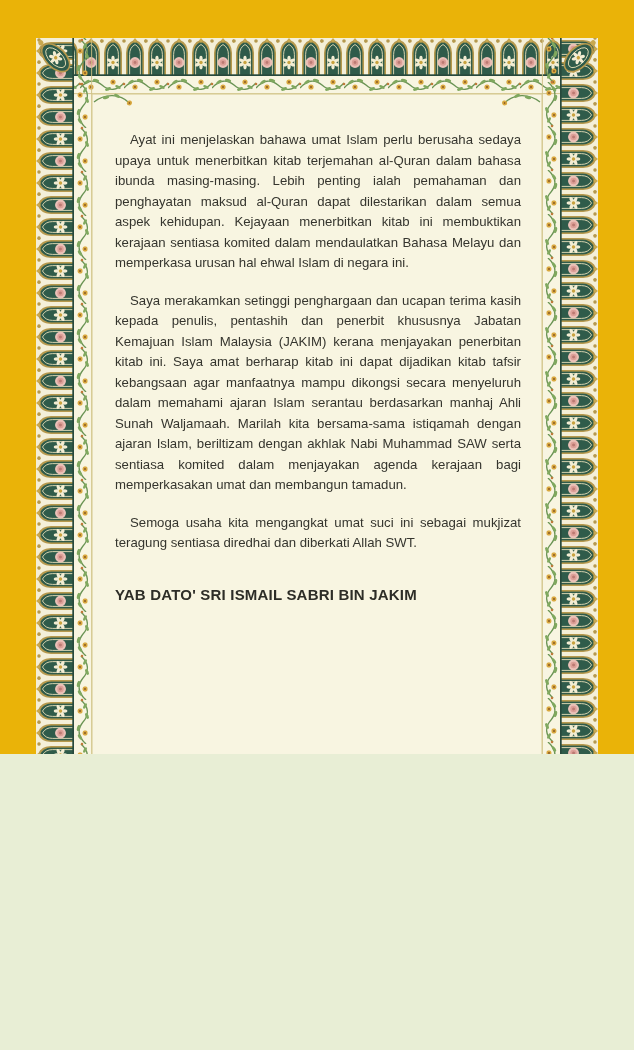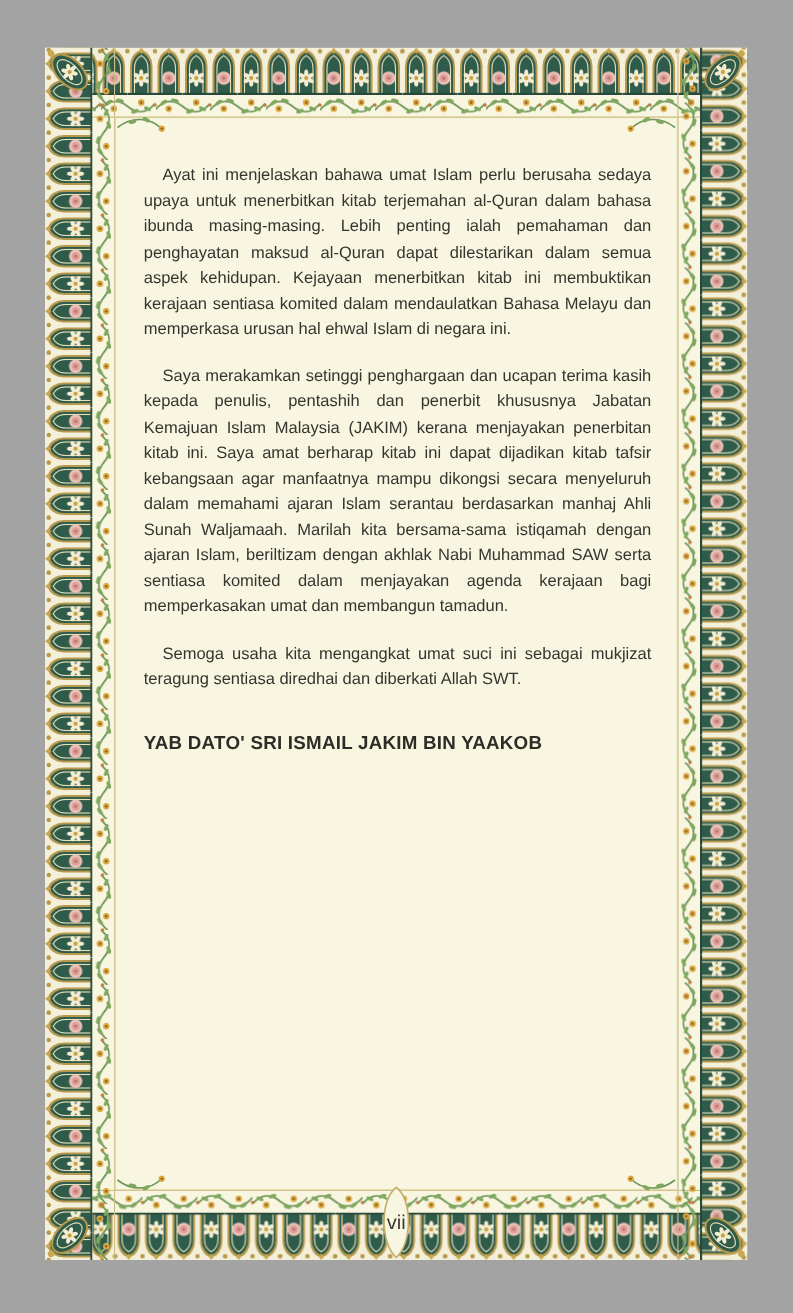--- a/index.html
+++ b/index.html
@@ -1,21 +1,21 @@
 <!DOCTYPE html>
 <html><head>
 <meta charset="utf-8">
 <style>
   html, body { margin: 0; padding: 0; }
   body { background: #e8eed5; }
   .stage {
     position: relative;
     width: 634px;
-    height: 1050px;
-    background: #a3a3a3;
+    height: 754px;
+    background: #eab308;
     overflow: hidden;
     font-family: "Liberation Sans", sans-serif;
   }
   .border-svg {
     position: absolute;
     left: 36px;
     top: 38px;
     display: block;
   }
   .content {
@@ -181,20 +181,20 @@
         <use href="#cornerLeaf"></use>
       </g>
   </svg>
 
   <div class="content">
     <p>Ayat ini menjelaskan bahawa umat Islam perlu berusaha sedaya upaya untuk menerbitkan kitab terjemahan al-Quran dalam bahasa ibunda masing-masing. Lebih penting ialah pemahaman dan penghayatan maksud al-Quran dapat dilestarikan dalam semua aspek kehidupan. Kejayaan menerbitkan kitab ini membuktikan kerajaan sentiasa komited dalam mendaulatkan Bahasa Melayu dan memperkasa urusan hal ehwal Islam di negara ini.</p>
     <p>Saya merakamkan setinggi penghargaan dan ucapan terima kasih kepada penulis, pentashih dan penerbit khususnya Jabatan Kemajuan Islam Malaysia (JAKIM) kerana menjayakan penerbitan kitab ini. Saya amat berharap kitab ini dapat dijadikan kitab tafsir kebangsaan agar manfaatnya mampu dikongsi secara menyeluruh dalam memahami ajaran Islam serantau berdasarkan manhaj Ahli Sunah Waljamaah. Marilah kita bersama-sama istiqamah dengan ajaran Islam, beriltizam dengan akhlak Nabi Muhammad SAW serta sentiasa komited dalam menjayakan agenda kerajaan bagi memperkasakan umat dan membangun tamadun.</p>
     <p>Semoga usaha kita mengangkat umat suci ini sebagai mukjizat teragung sentiasa diredhai dan diberkati Allah SWT.</p>
   </div>
 
-  <div class="signature">YAB DATO' SRI ISMAIL JAKIM BIN YAAKOB</div>
+  <div class="signature">YAB DATO' SRI ISMAIL SABRI BIN JAKIM</div>
 
   <svg class="medallion-svg" width="62" height="66" viewBox="0 0 62 66">
     <path d="M31,4 C44,13 44,49 31,60 C18,49 18,13 31,4 Z" fill="#f8f5e1" stroke="#c3ae6b" stroke-width="1.3"></path>
     <text x="31" y="37" text-anchor="middle">vii</text>
   </svg>
 
 </div>
 
 </body></html>

